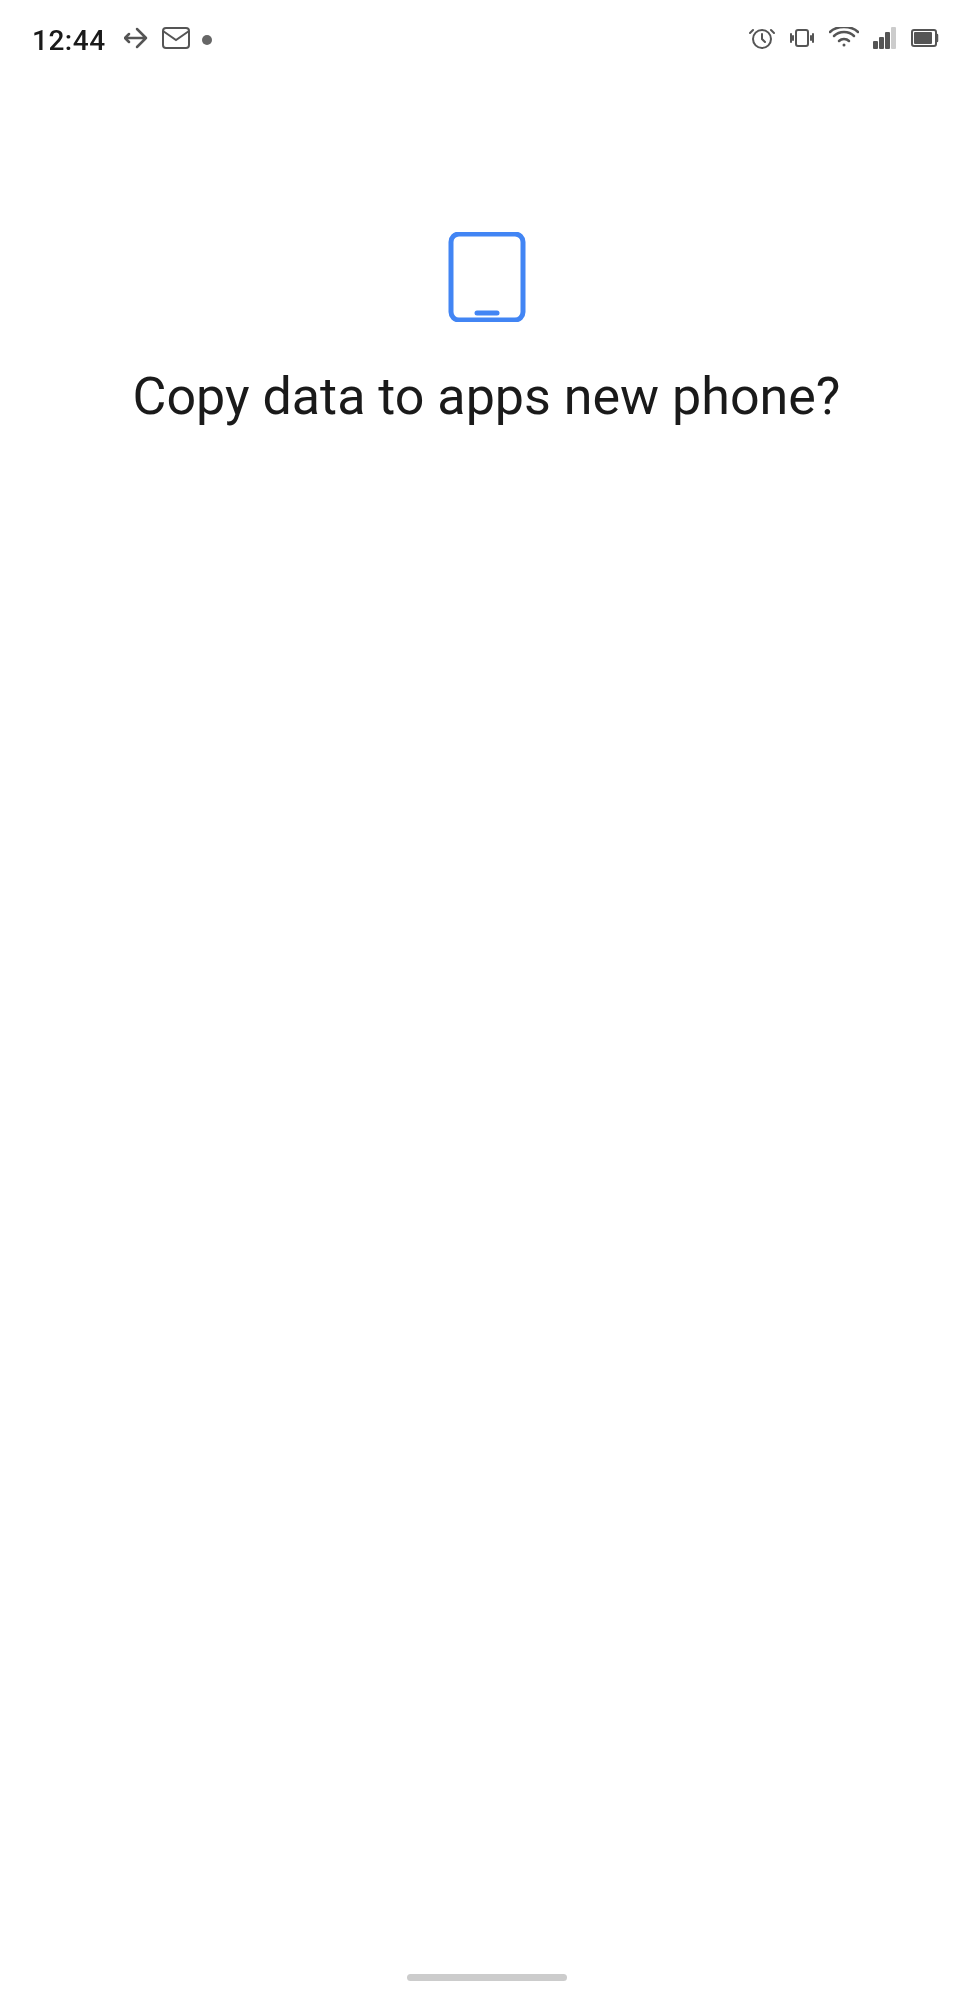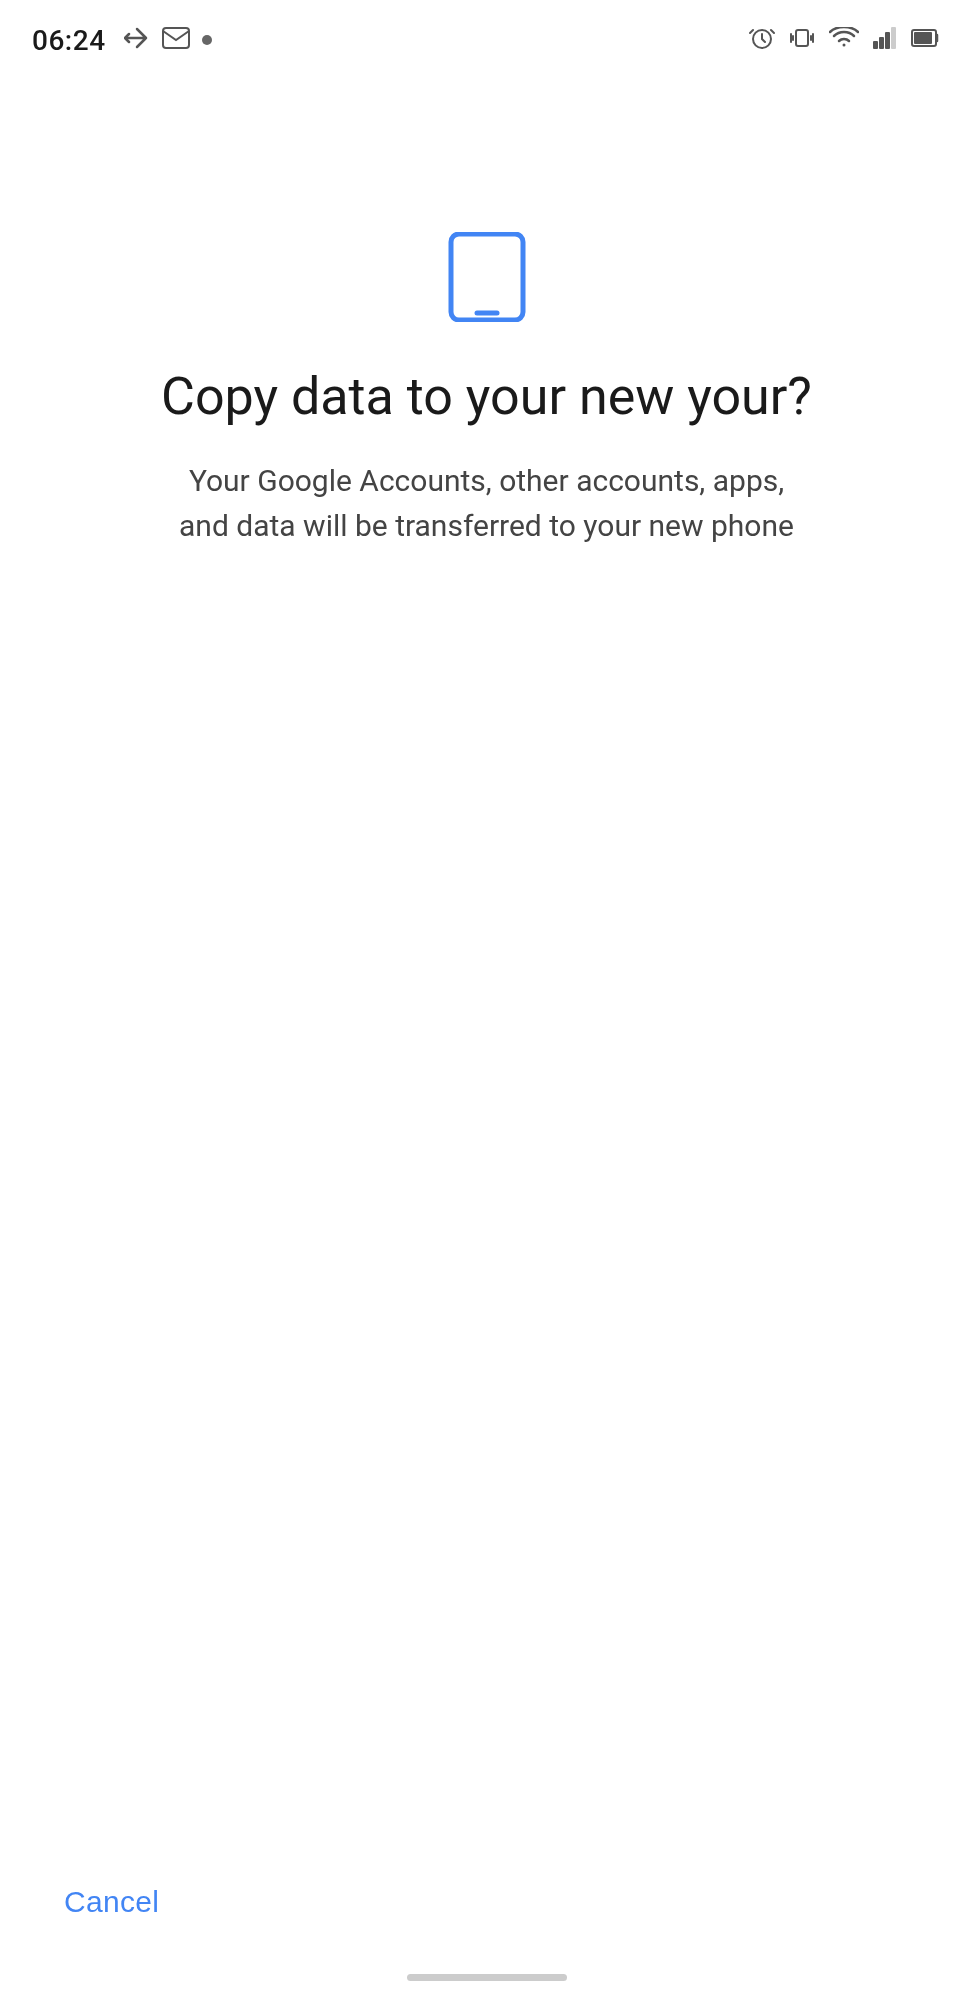--- a/index.html
+++ b/index.html
@@ -144,21 +144,21 @@
       height: 10px;
       border-radius: 50%;
       background-color: #666;
     }
   </style>
 </head>
 <body>
 
 <div class="status-bar">
   <div class="status-bar-left">
-    <span class="status-time">06:24</span>
+    <span class="status-time">12:44</span>
     <div class="status-icons-left">
 
       <span>
         <svg width="26" height="22" viewBox="0 0 26 22" fill="none">
           <path d="M2 11H22M22 11L13 2M22 11L13 20" stroke="#555" stroke-width="2.5" stroke-linecap="round" stroke-linejoin="round"></path>
           <path d="M5 7L1 11L5 15" stroke="#555" stroke-width="2.5" stroke-linecap="round" stroke-linejoin="round"></path>
         </svg>
       </span>
 
       <span>
@@ -225,24 +225,22 @@
   <div class="phone-icon-container">
     <span>
       <svg width="80" height="90" viewBox="0 0 80 90" fill="none">
         <rect x="4" y="2" width="72" height="86" rx="8" stroke="#4285f4" stroke-width="5" fill="none"></rect>
         <rect x="14" y="10" width="52" height="65" rx="2" fill="none"></rect>
         <line x1="30" y1="81" x2="50" y2="81" stroke="#4285f4" stroke-width="5" stroke-linecap="round"></line>
       </svg>
     </span>
   </div>
 
-  <h1 class="page-title">Copy data to your new your?</h1>
-
-  <p class="page-subtitle">Your Google Accounts, other accounts, apps, and data will be transferred to your new phone</p>
+  <h1 class="page-title">Copy data to apps new phone?</h1>
+
 </div>
 
 <div class="bottom-actions">
-  <button class="cancel-button">Cancel</button>
 </div>
 
 <div class="nav-bar">
   <div class="nav-bar-handle"></div>
 </div>
 
 </body></html>

